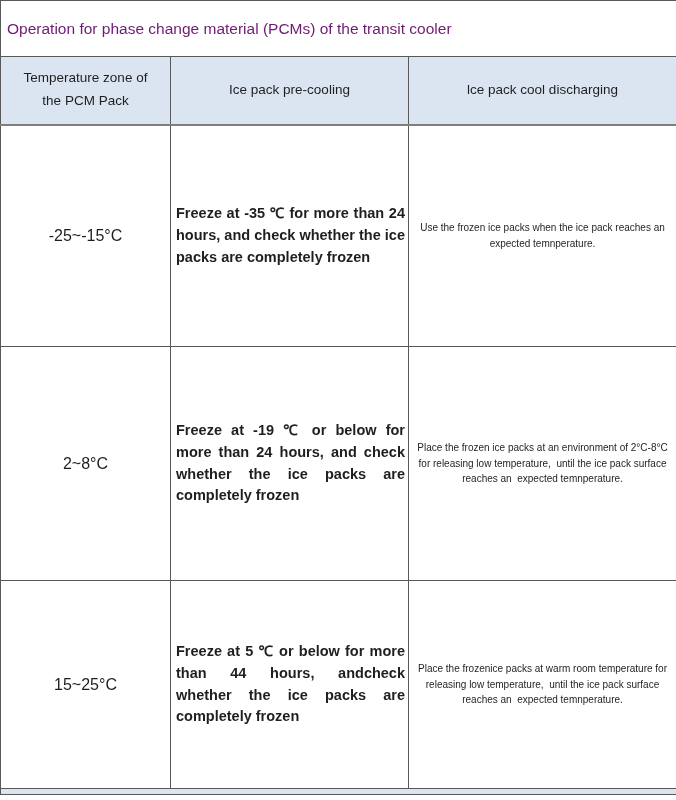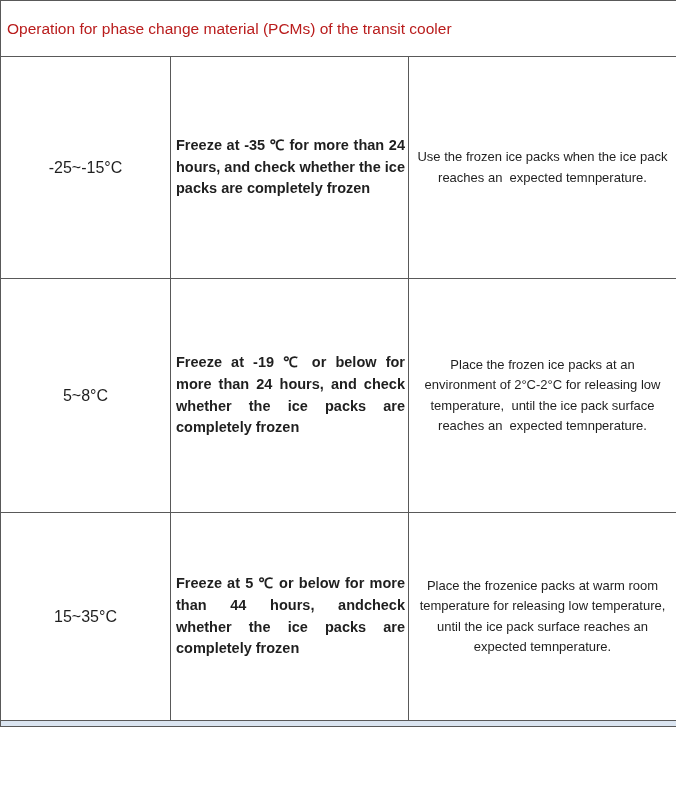--- a/index.html
+++ b/index.html
@@ -19,21 +19,21 @@
   }
   table.pcm td {
     border: 1px solid #595959;
     box-sizing: border-box;
     overflow: hidden;
   }
   td.title-cell {
     height: 56px;
     background: #ffffff;
     font-size: 15.5px;
-    color: #b91c1c;
+    color: #701a75;
     text-align: left;
     vertical-align: middle;
     padding: 0 0 0 6px;
     border-bottom: 1px solid #808080;
   }
   tr.header-row td {
     height: 68px;
     background: #dbe5f1;
     font-size: 13.5px;
     text-align: center;
@@ -53,21 +53,21 @@
     vertical-align: middle;
     font-size: 14.5px;
     line-height: 1.5;
     padding: 0 3px 0 5px;
     background: #ffffff;
     font-weight: bold;
   }
   td.dis-cell {
     text-align: center;
     vertical-align: middle;
-    font-size: 13px;
+    font-size: 10px;
     line-height: 1.55;
     padding: 4px 6px;
     white-space: pre-wrap;
     background: #ffffff;
   }
   tr.row-1 td { height: 222px; }
   tr.row-2 td { height: 234px; }
   tr.row-3 td { height: 208px; }
   tr.strip-row td {
     height: 6px;
@@ -82,32 +82,37 @@
   <table class="pcm">
     <colgroup>
       <col style="width:170px">
       <col style="width:238px">
       <col style="width:268px">
     </colgroup>
     <tbody>
       <tr>
         <td class="title-cell" colspan="3">Operation for phase change material (PCMs) of the transit cooler</td>
       </tr>
+      <tr class="header-row">
+        <td class="h-zone">Temperature zone of the PCM Pack</td>
+        <td>Ice pack pre-cooling</td>
+        <td>lce pack cool discharging</td>
+      </tr>
       <tr class="row-1">
         <td class="zone-cell">-25~-15°C</td>
         <td class="pre-cell">Freeze at -35 ℃ for more than 24 hours, and check whether the ice packs are completely frozen</td>
         <td class="dis-cell">Use the frozen ice packs when the ice pack reaches an  expected temnperature.</td>
       </tr>
       <tr class="row-2">
-        <td class="zone-cell">5~8°C</td>
+        <td class="zone-cell">2~8°C</td>
         <td class="pre-cell">Freeze at -19 ℃ or below for more than 24 hours, and check whether the ice packs are completely frozen</td>
-        <td class="dis-cell">Place the frozen ice packs at an environment of 2°C-2°C for releasing low temperature,  until the ice pack surface reaches an  expected temnperature.</td>
+        <td class="dis-cell">Place the frozen ice packs at an environment of 2°C-8°C for releasing low temperature,  until the ice pack surface reaches an  expected temnperature.</td>
       </tr>
       <tr class="row-3">
-        <td class="zone-cell">15~35°C</td>
+        <td class="zone-cell">15~25°C</td>
         <td class="pre-cell">Freeze at 5 ℃ or below for more than 44 hours, andcheck whether the ice packs are completely frozen</td>
         <td class="dis-cell">Place the frozenice packs at warm room temperature for releasing low temperature,  until the ice pack surface reaches an  expected temnperature.</td>
       </tr>
       <tr class="strip-row">
         <td colspan="3"></td>
       </tr>
     </tbody>
   </table>
 </div>
 

